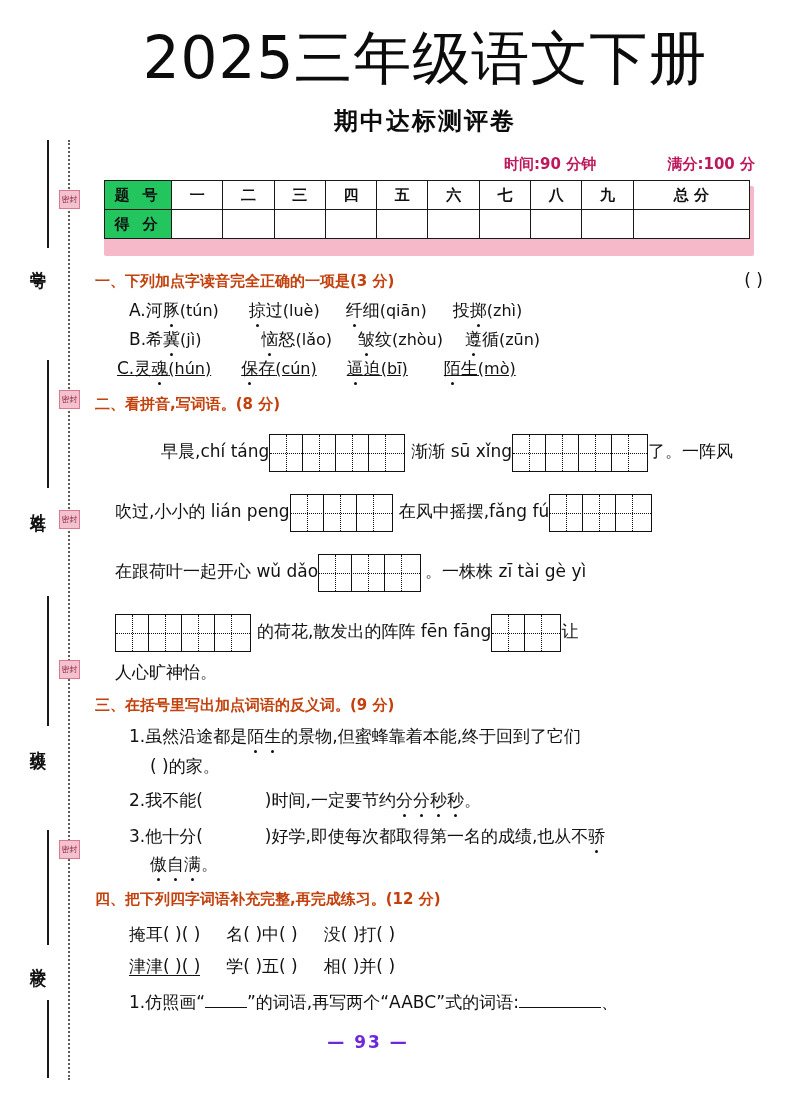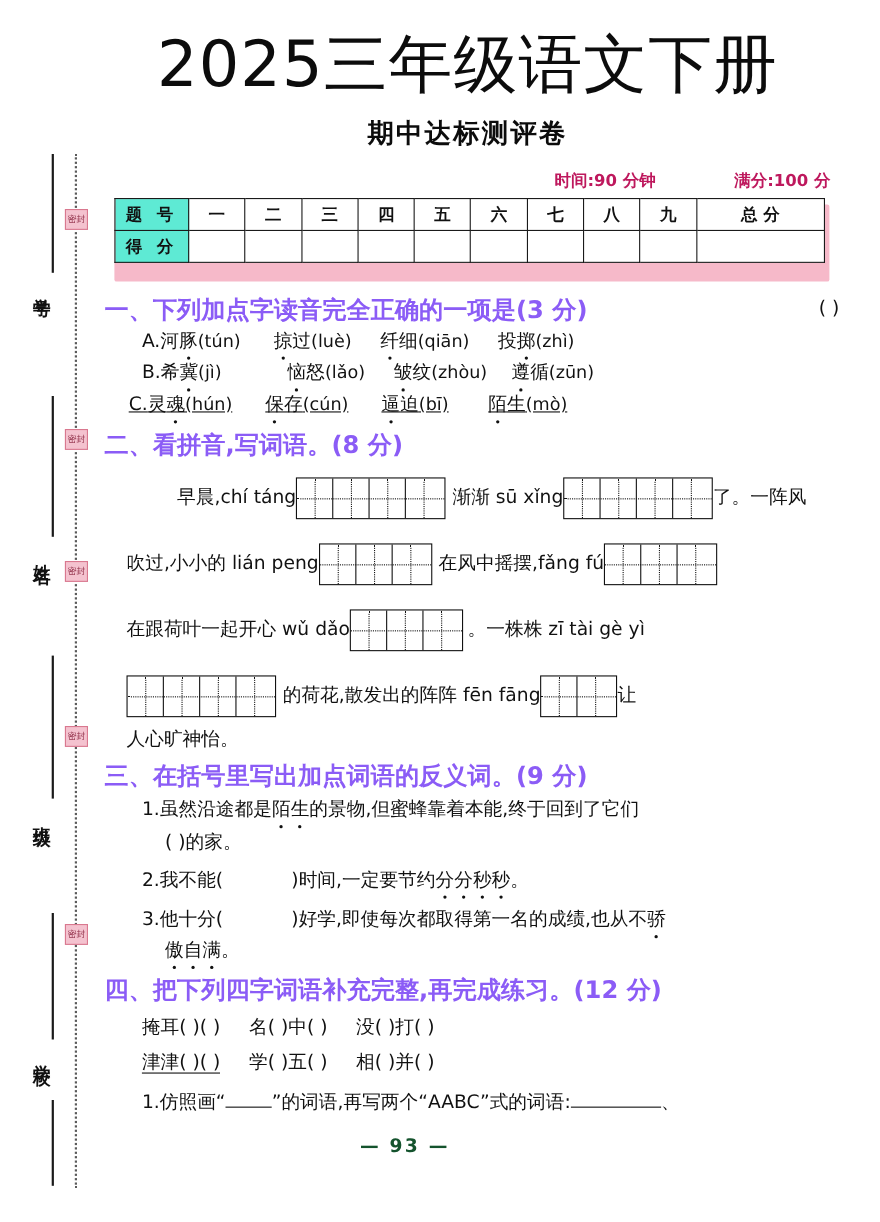--- a/index.html
+++ b/index.html
@@ -59,27 +59,27 @@
 
   
   .tblwrap{position:absolute;left:104px;top:180px;width:646px;}
   .shadow{position:absolute;left:104px;top:186px;width:650px;height:70px;
           background:#f6b9c9;border-radius:2px;}
   table.score{border-collapse:collapse;width:646px;position:relative;
               background:#fff;}
   table.score td{border:1px solid #1a1a1a;height:28px;text-align:center;
                  font-size:15px;font-family:"DejaVu Sans","Liberation Sans",sans-serif;
                  font-weight:bold;color:#111;padding:0;}
-  table.score td.hd{background:#5eead4;width:66px;letter-spacing:4px;}
+  table.score td.hd{background:#22c55e;width:66px;letter-spacing:4px;}
 
   
   .content{position:absolute;left:95px;top:272px;width:668px;
            font-size:17px;line-height:1.0;}
   .sec{font-family:"DejaVu Sans","Liberation Sans",sans-serif;
-       font-weight:bold;color:#8b5cf6;font-size:22px;letter-spacing:0px;}
+       font-weight:bold;color:#c2410c;font-size:15px;letter-spacing:0px;}
 
   .row{position:absolute;white-space:nowrap;}
   .han{font-family:"DejaVu Sans","Liberation Sans",sans-serif;font-size:17px;color:#111;}
   .py{font-family:"DejaVu Sans","Liberation Sans",sans-serif;font-size:16px;}
 
   .dot{position:relative;}
   .dot::after{content:"";position:absolute;left:50%;bottom:-7px;margin-left:-1.5px;
               width:3px;height:3px;border-radius:50%;background:#111;}
 
   
@@ -91,21 +91,21 @@
   .grid .vdash{position:absolute;top:0;bottom:0;width:0;
                border-left:1px dotted #111;}
   .grid .hdash{position:absolute;left:0;right:0;top:50%;height:0;
                border-top:1px dotted #111;}
 
   .blank{display:inline-block;border-bottom:1.4px solid #111;}
   .uline{border-bottom:1.4px solid #111;display:inline-block;}
 
   .pagenum{position:absolute;left:0;top:1032px;width:736px;text-align:center;
            font-family:"DejaVu Sans","Liberation Sans",sans-serif;
-           font-size:17px;font-weight:bold;color:#14532d;letter-spacing:2px;}
+           font-size:17px;font-weight:bold;color:#6d28d9;letter-spacing:2px;}
 </style>
 </head>
 <body>
 
 <div class="page">
 
   <div class="margin-col">
     <div class="cutline"></div>
 
     <div class="seal s1">密封线</div>

